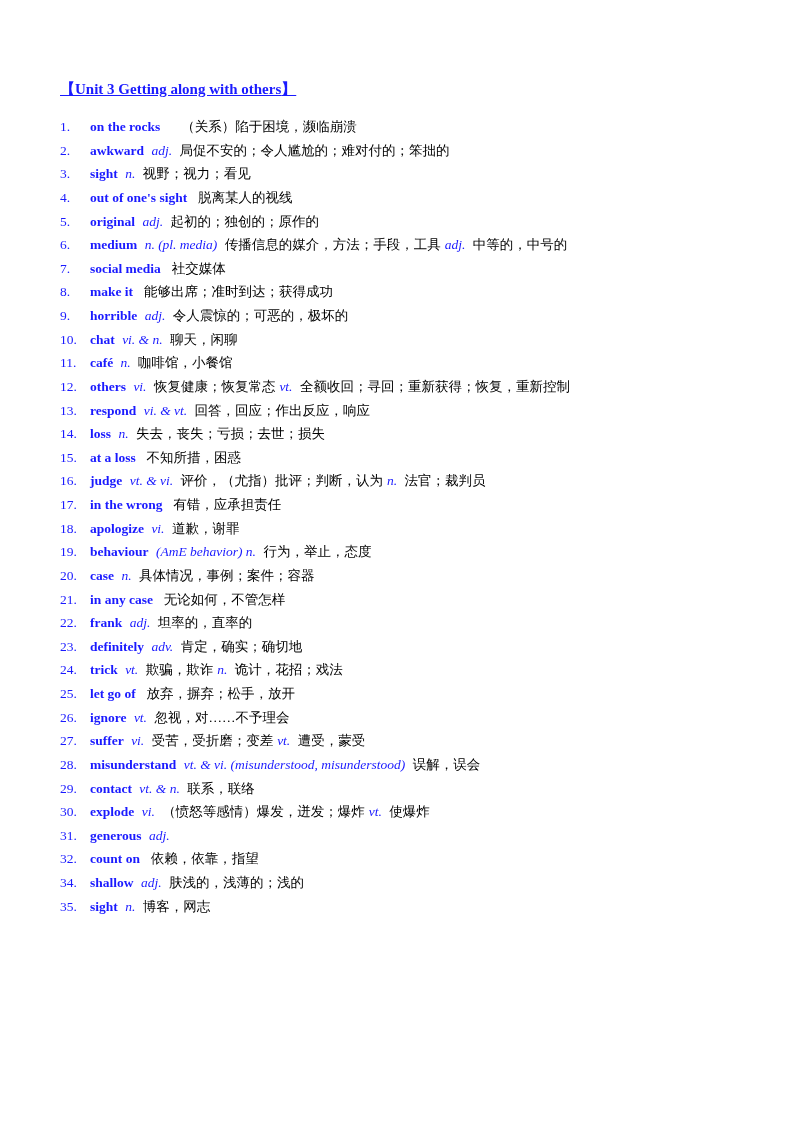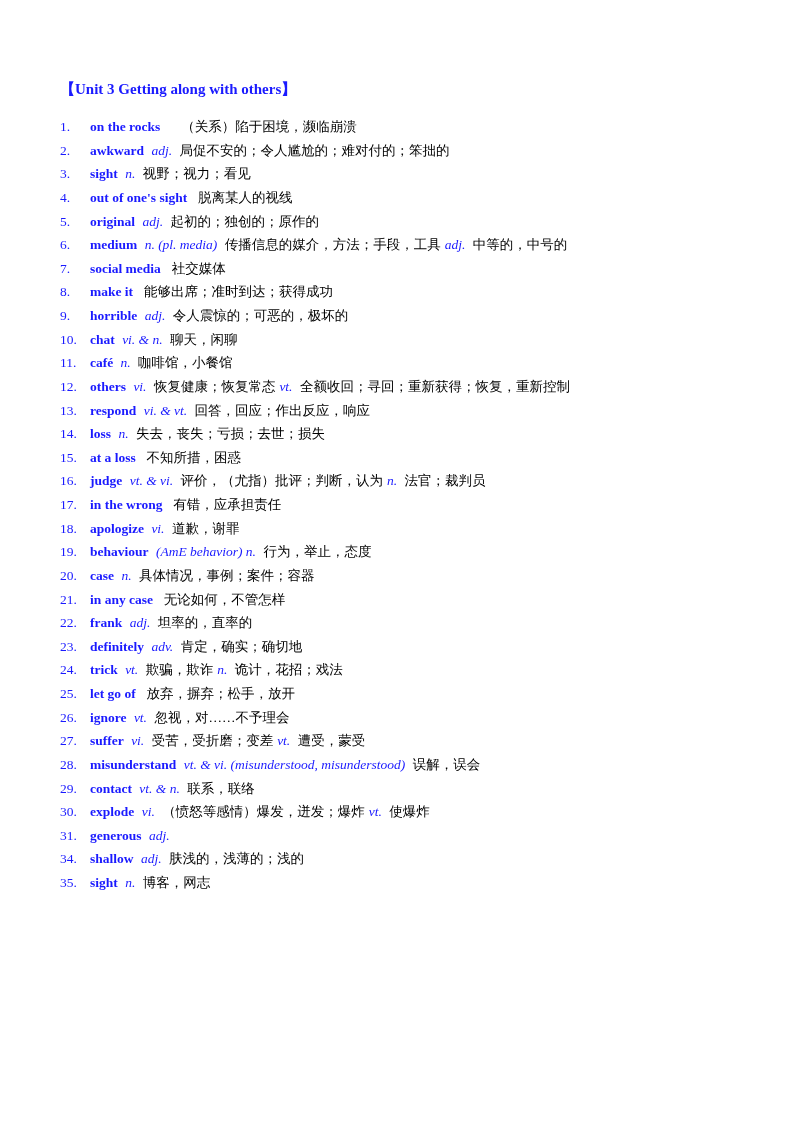--- a/index.html
+++ b/index.html
@@ -13,20 +13,21 @@
       width: 794px;
       min-height: 1123px;
       padding: 80px 60px 60px 60px;
       color: #000;
     }
     .title {
       font-size: 15px;
       font-weight: bold;
       color: #1a1aff;
       margin-bottom: 16px;
+      text-decoration: underline;
     }
     .title .bracket {
       color: #1a1aff;
       font-weight: bold;
     }
     .vocab-list {
       list-style: none;
       padding: 0;
     }
     .vocab-list li {
@@ -253,20 +254,25 @@
         <span class="definition">&nbsp;（愤怒等感情）爆发，迸发；爆炸</span>
         <span class="subpos">vt.</span>
         <span class="definition">&nbsp;使爆炸</span>
       </li>
       <li>
         <span class="num">31.&nbsp;</span>
         <span class="phrase">generous</span>
         <span class="pos">&nbsp;adj.</span>
       </li>
       <li>
+        <span class="num">32.&nbsp;</span>
+        <span class="phrase">count on</span>
+        <span class="definition">&nbsp;  依赖，依靠，指望</span>
+      </li>
+      <li>
         <span class="num">34.&nbsp;</span>
         <span class="phrase">shallow</span>
         <span class="pos">&nbsp;adj.</span>
         <span class="definition">&nbsp;肤浅的，浅薄的；浅的</span>
       </li>
       <li>
         <span class="num">35.&nbsp;</span>
         <span class="phrase">sight</span>
         <span class="pos">&nbsp;n.</span>
         <span class="definition">&nbsp;博客，网志</span>

